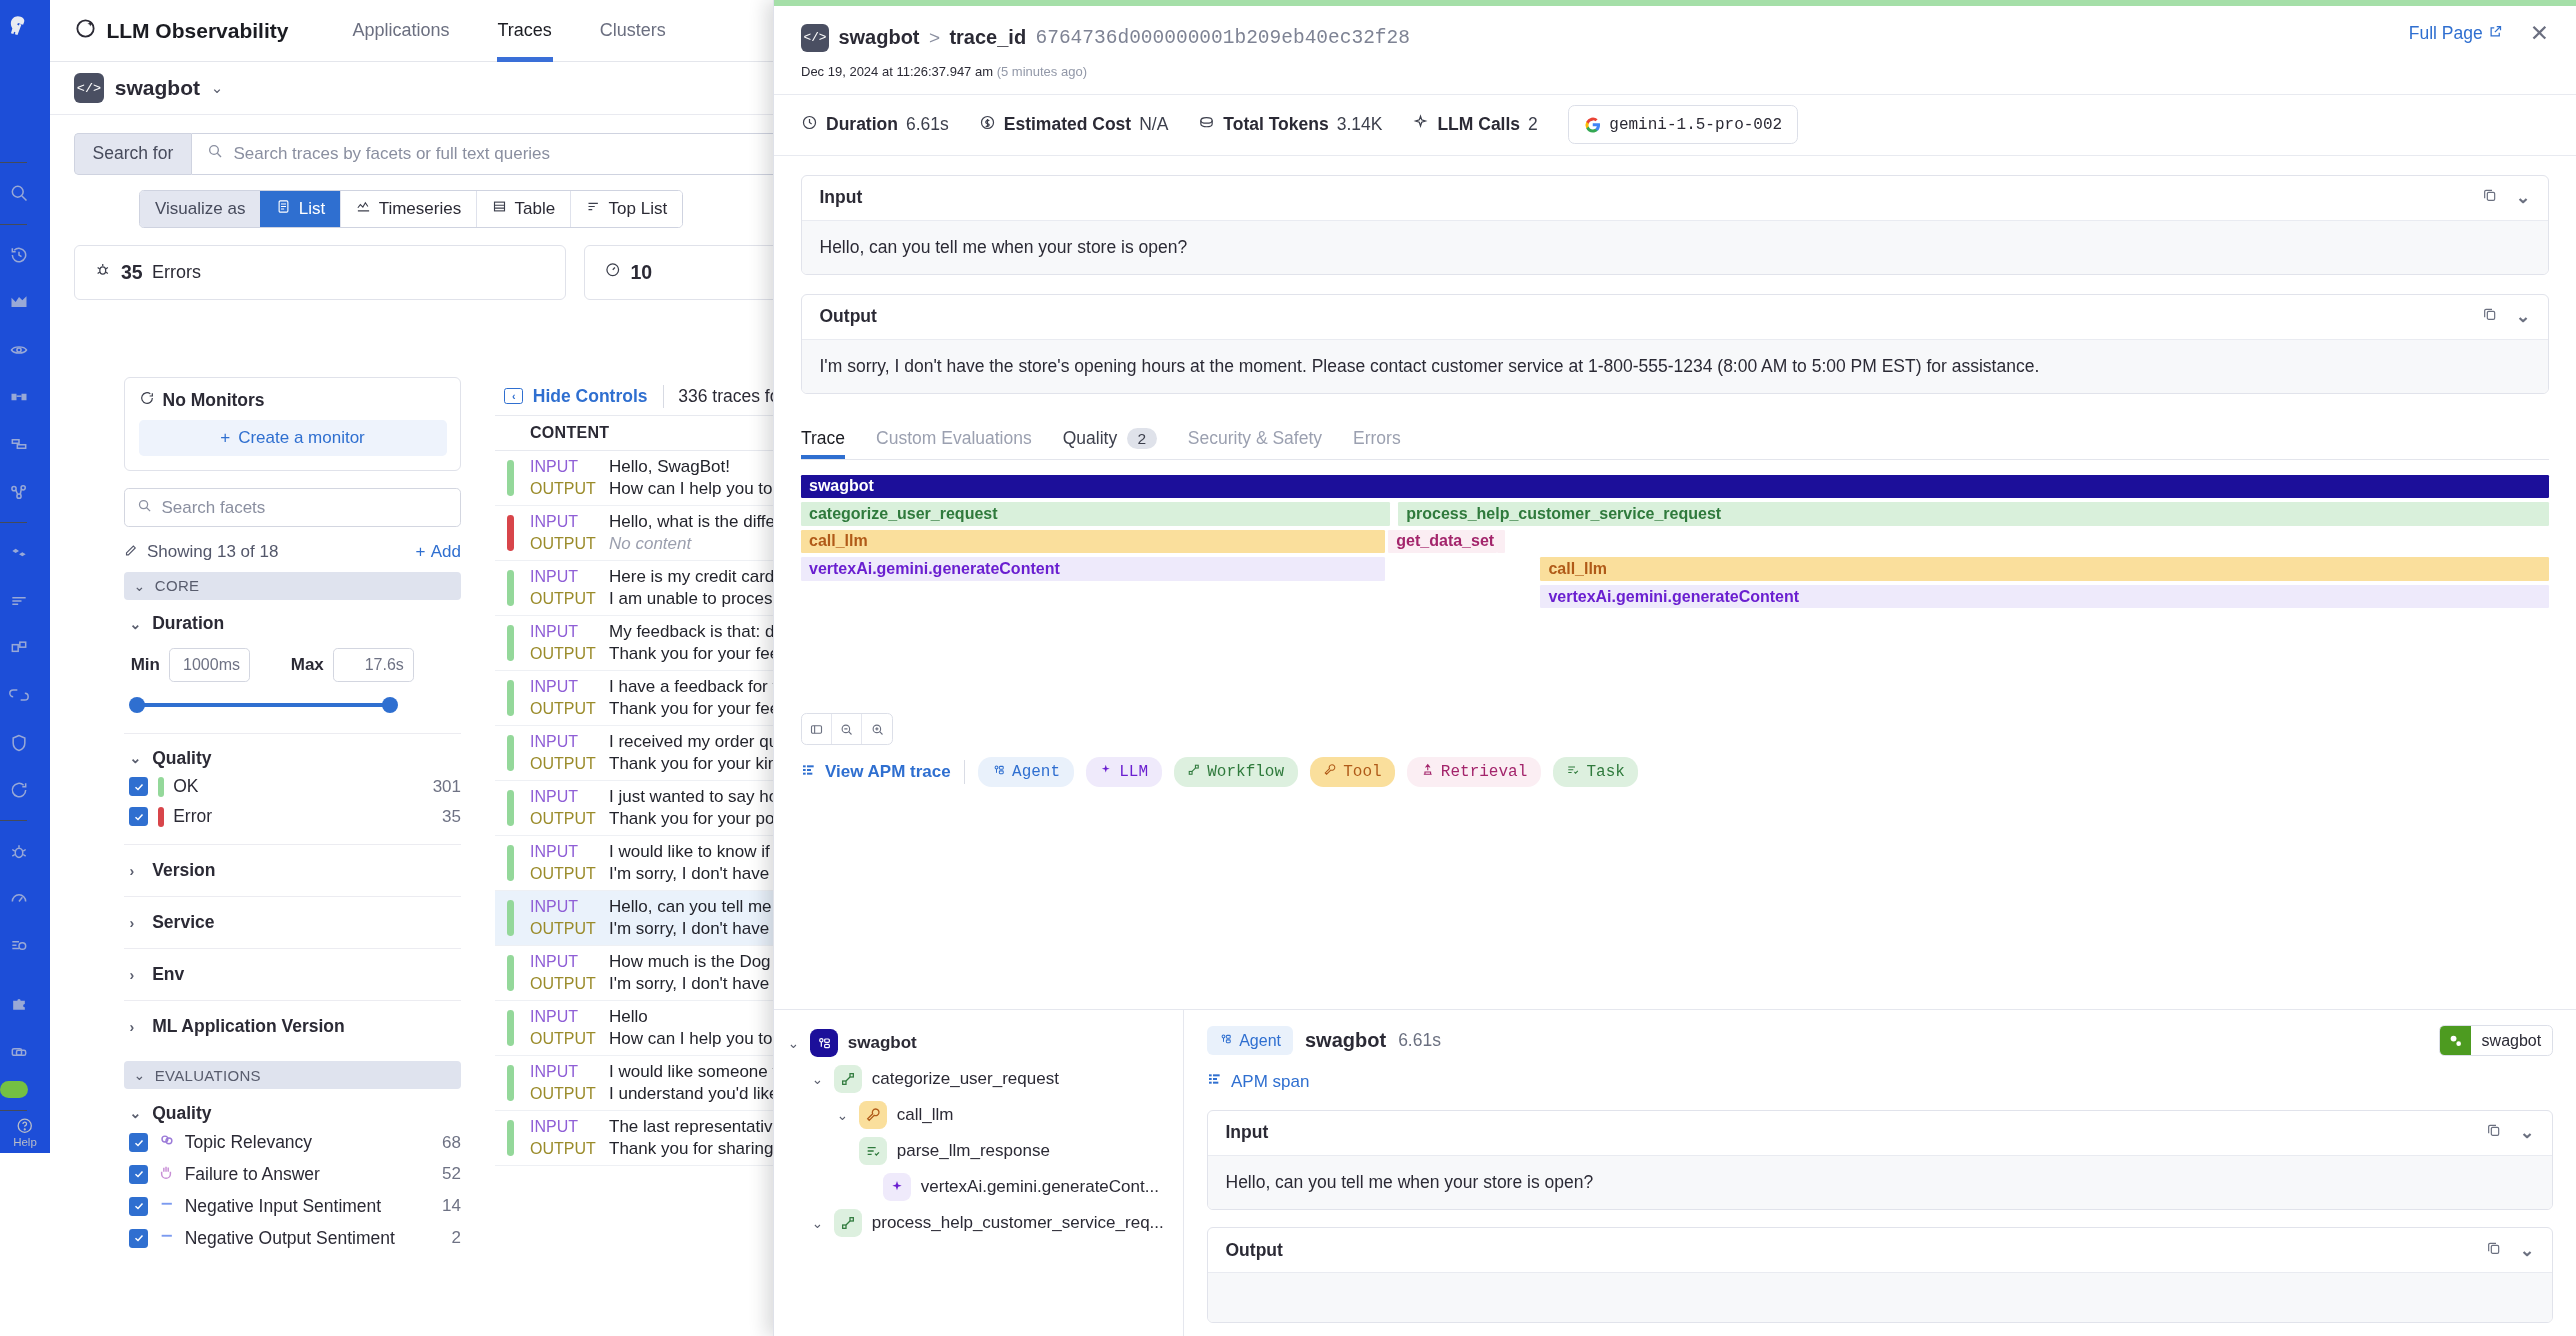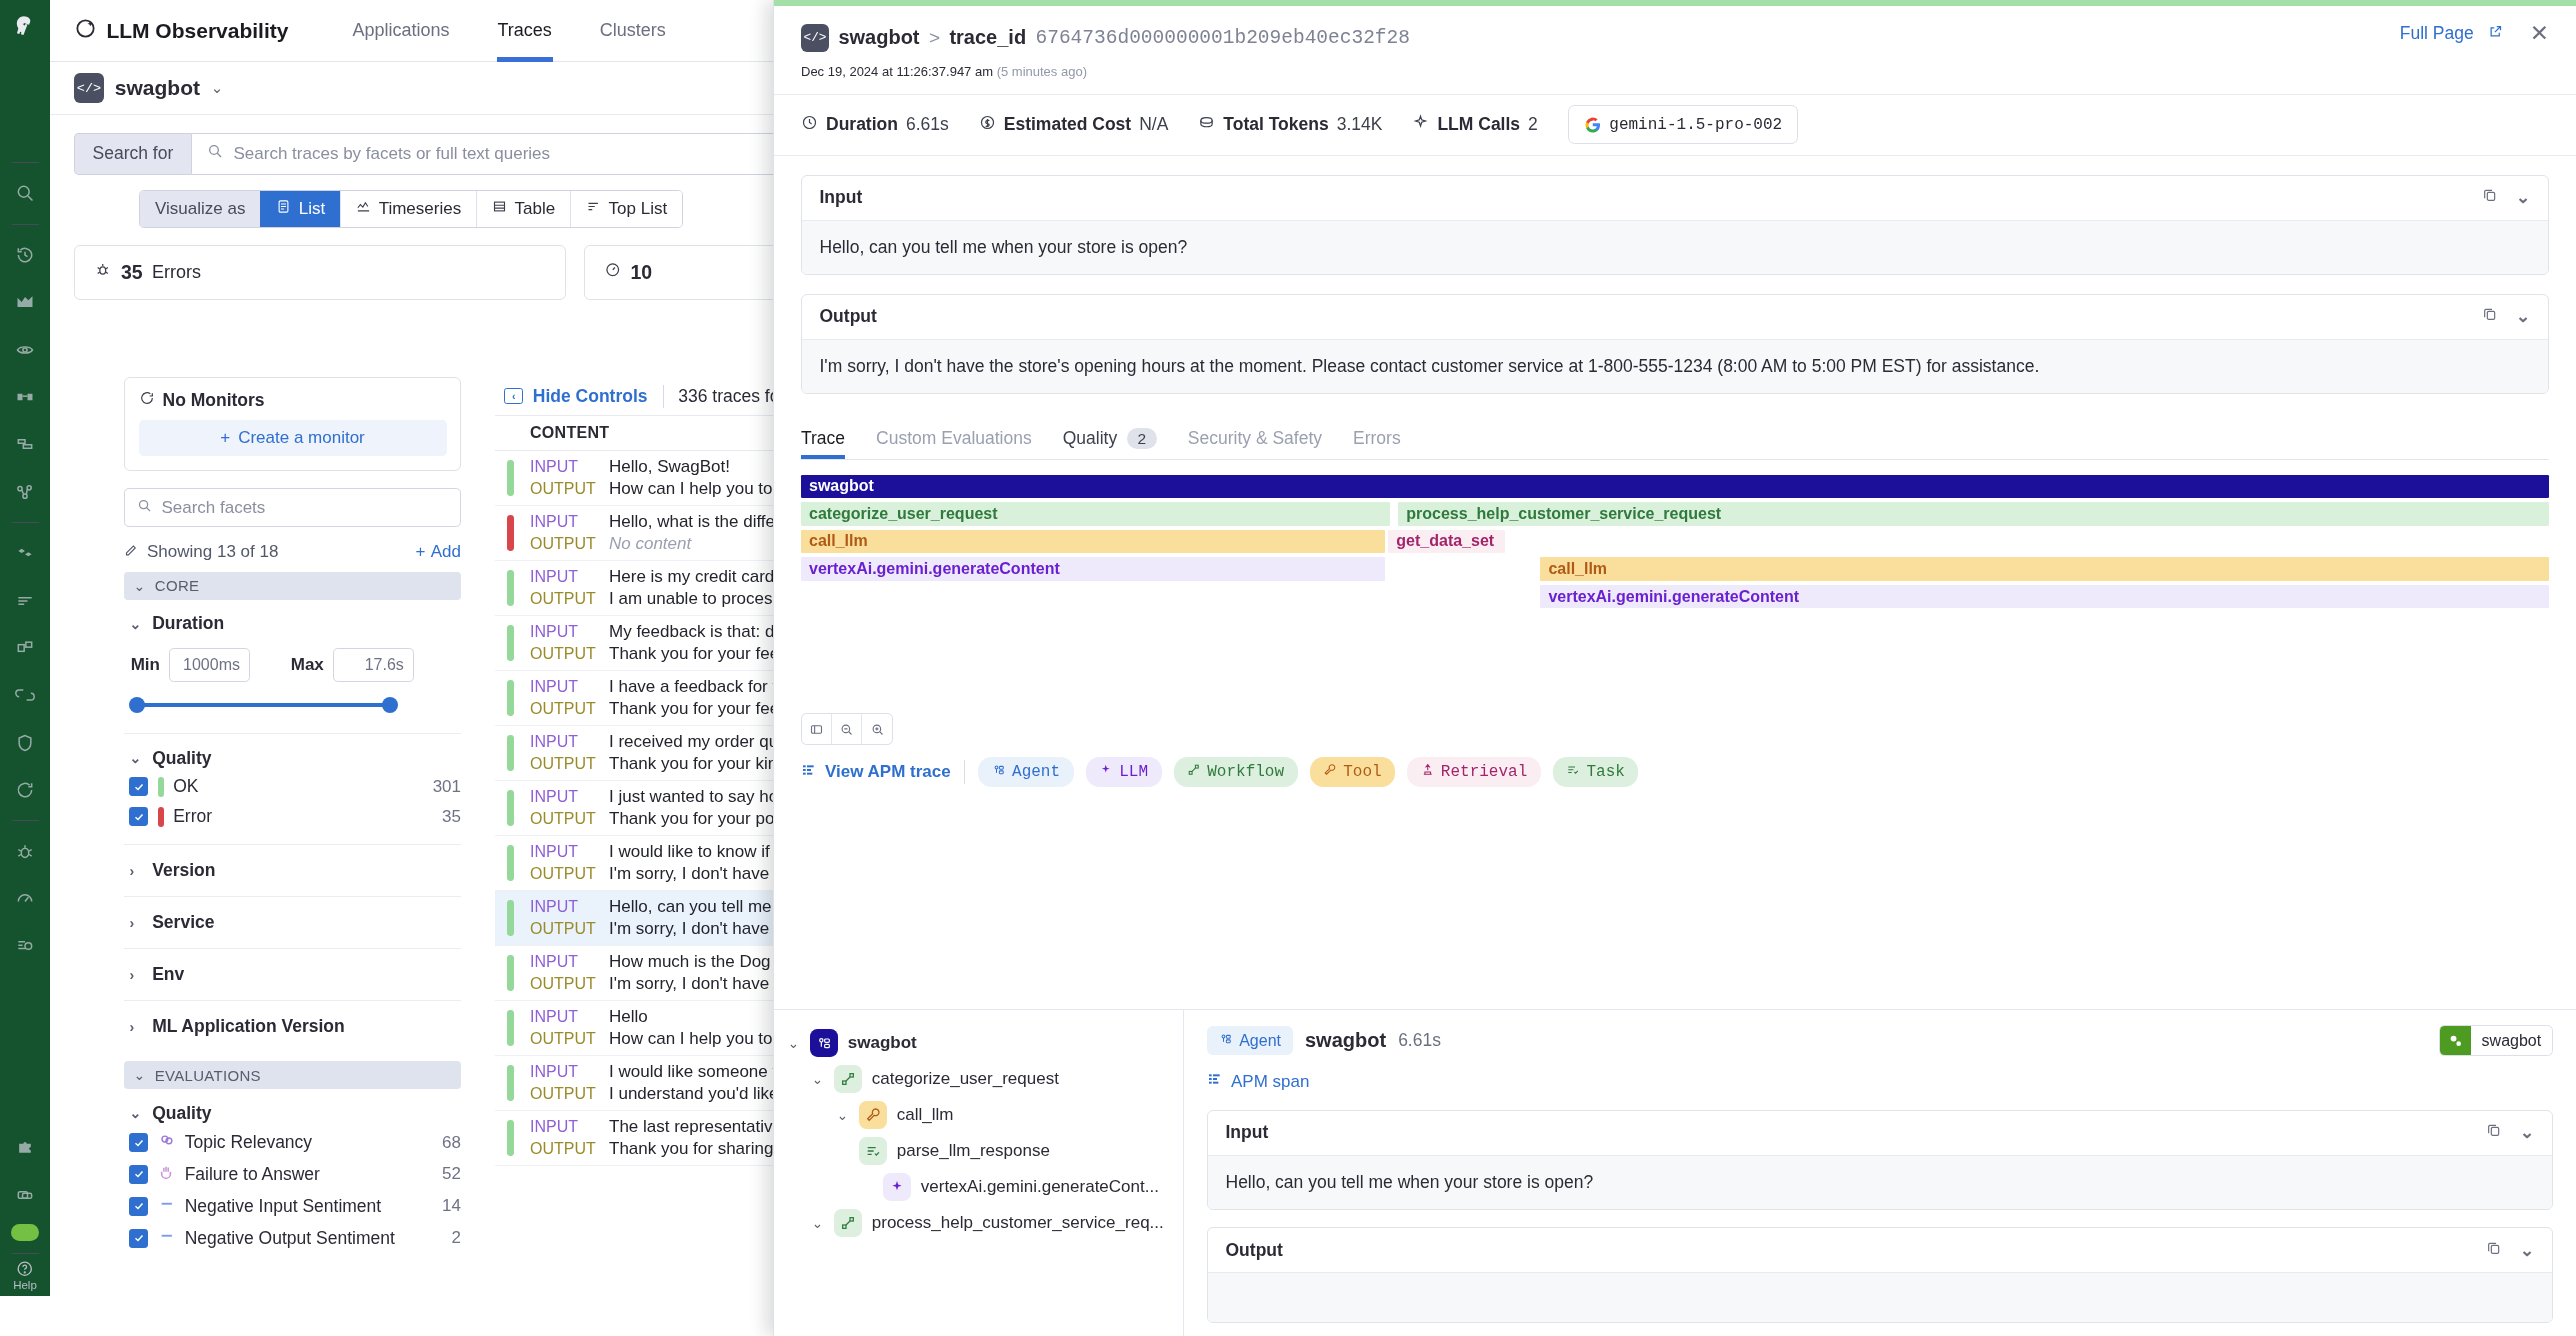--- a/index.html
+++ b/index.html
@@ -7,22 +7,22 @@
   body {
     font-family: "Liberation Sans", sans-serif;
     font-size: 17.5px;
     color: #2b2a35;
     background: #fff;
     position: relative;
   }
 
   
   #rail {
-    position: absolute; left: 0; top: 0; width: 50px; height: 1296px;
-    background: #14532d; display: flex; flex-direction: column; align-items: center;
+    position: absolute; left: 0; top: 0; width: 50px; height: 1153px;
+    background: #1d4ed8; display: flex; flex-direction: column; align-items: flex-start;
   }
   #rail .logo { margin-top: 9.4px; width: 38px; height: 38px; display:flex; align-items:center; justify-content:center; }
   #rail .ricon {
     width: 38px; height: 38px; display: flex; align-items: center; justify-content: center;
     opacity: .72; margin: 4.7px 0;
   }
   #rail .ricon svg { width: 20px; height: 20px; fill: none; stroke: #c9ccd6; stroke-width: 1.8; }
   #rail .rail-div { width: 27px; height: 0.7px; background: #454b58; margin: 6.7px 0; }
   #rail .green-dot { width: 28px; height: 17.5px; border-radius: 8.8px; background: #74c043; margin: 5.4px 0; }
   #rail .help { position: absolute; bottom: 5.4px; left: 0; width: 50px; text-align: center; color: #b9bdc8; font-size: 11.5px; }
@@ -157,21 +157,21 @@
   .p-head { padding: 17.5px 27px 0 27px; }
   .p-bc { display:flex;align-items:center;gap:9.4px; }
   .p-bc .sq{width:28px;height:28px;border-radius:6px;background:#4a4f62;display:flex;align-items:center;justify-content:center;color:#fff;font-size:12.8px;font-family:"Liberation Mono",monospace;}
   .p-bc .nm{font-weight:700;font-size:20px;}
   .p-bc .sl{color:#8a8fa0;font-size:19px;}
   .p-bc .k{font-weight:700;font-size:20px;}
   .p-bc .v{color:#7e8394;font-size:19.5px;font-family:"Liberation Mono",monospace;}
   .p-time{ margin-top: 12px; font-size:13px; color:#2b2a35; }
   .p-time .ago{ color:#9298a8; }
   .p-actions{ position:absolute; right: 27px; top: 21.6px; display:flex;align-items:center;gap: 27px;}
-  .p-actions .fp{ color:#2f6fd0; font-size:17.5px; display:flex;align-items:center;gap:14px;justify-content:space-between;}
+  .p-actions .fp{ color:#2f6fd0; font-size:17.5px; display:flex;align-items:center;gap:5px;justify-content:space-between;}
   .p-actions .fp svg{width:15px;height:15px;stroke:#2f6fd0;fill:none;stroke-width:2;}
   .p-actions .x{ color:#6b6f80; font-size:23px; line-height:1; }
 
   .p-meta {
     margin-top: 15px; border-top:0.7px solid #e8eaf0; border-bottom:0.7px solid #e8eaf0;
     height: 62px; display:flex;align-items:center;gap:30px;padding: 0 27px;
   }
   .metaitem{ display:flex;align-items:center;gap:8px;font-size:17.5px;}
   .metaitem .lbl{ font-weight:700; }
   .metaitem .val{ color:#3c3f4c; }

